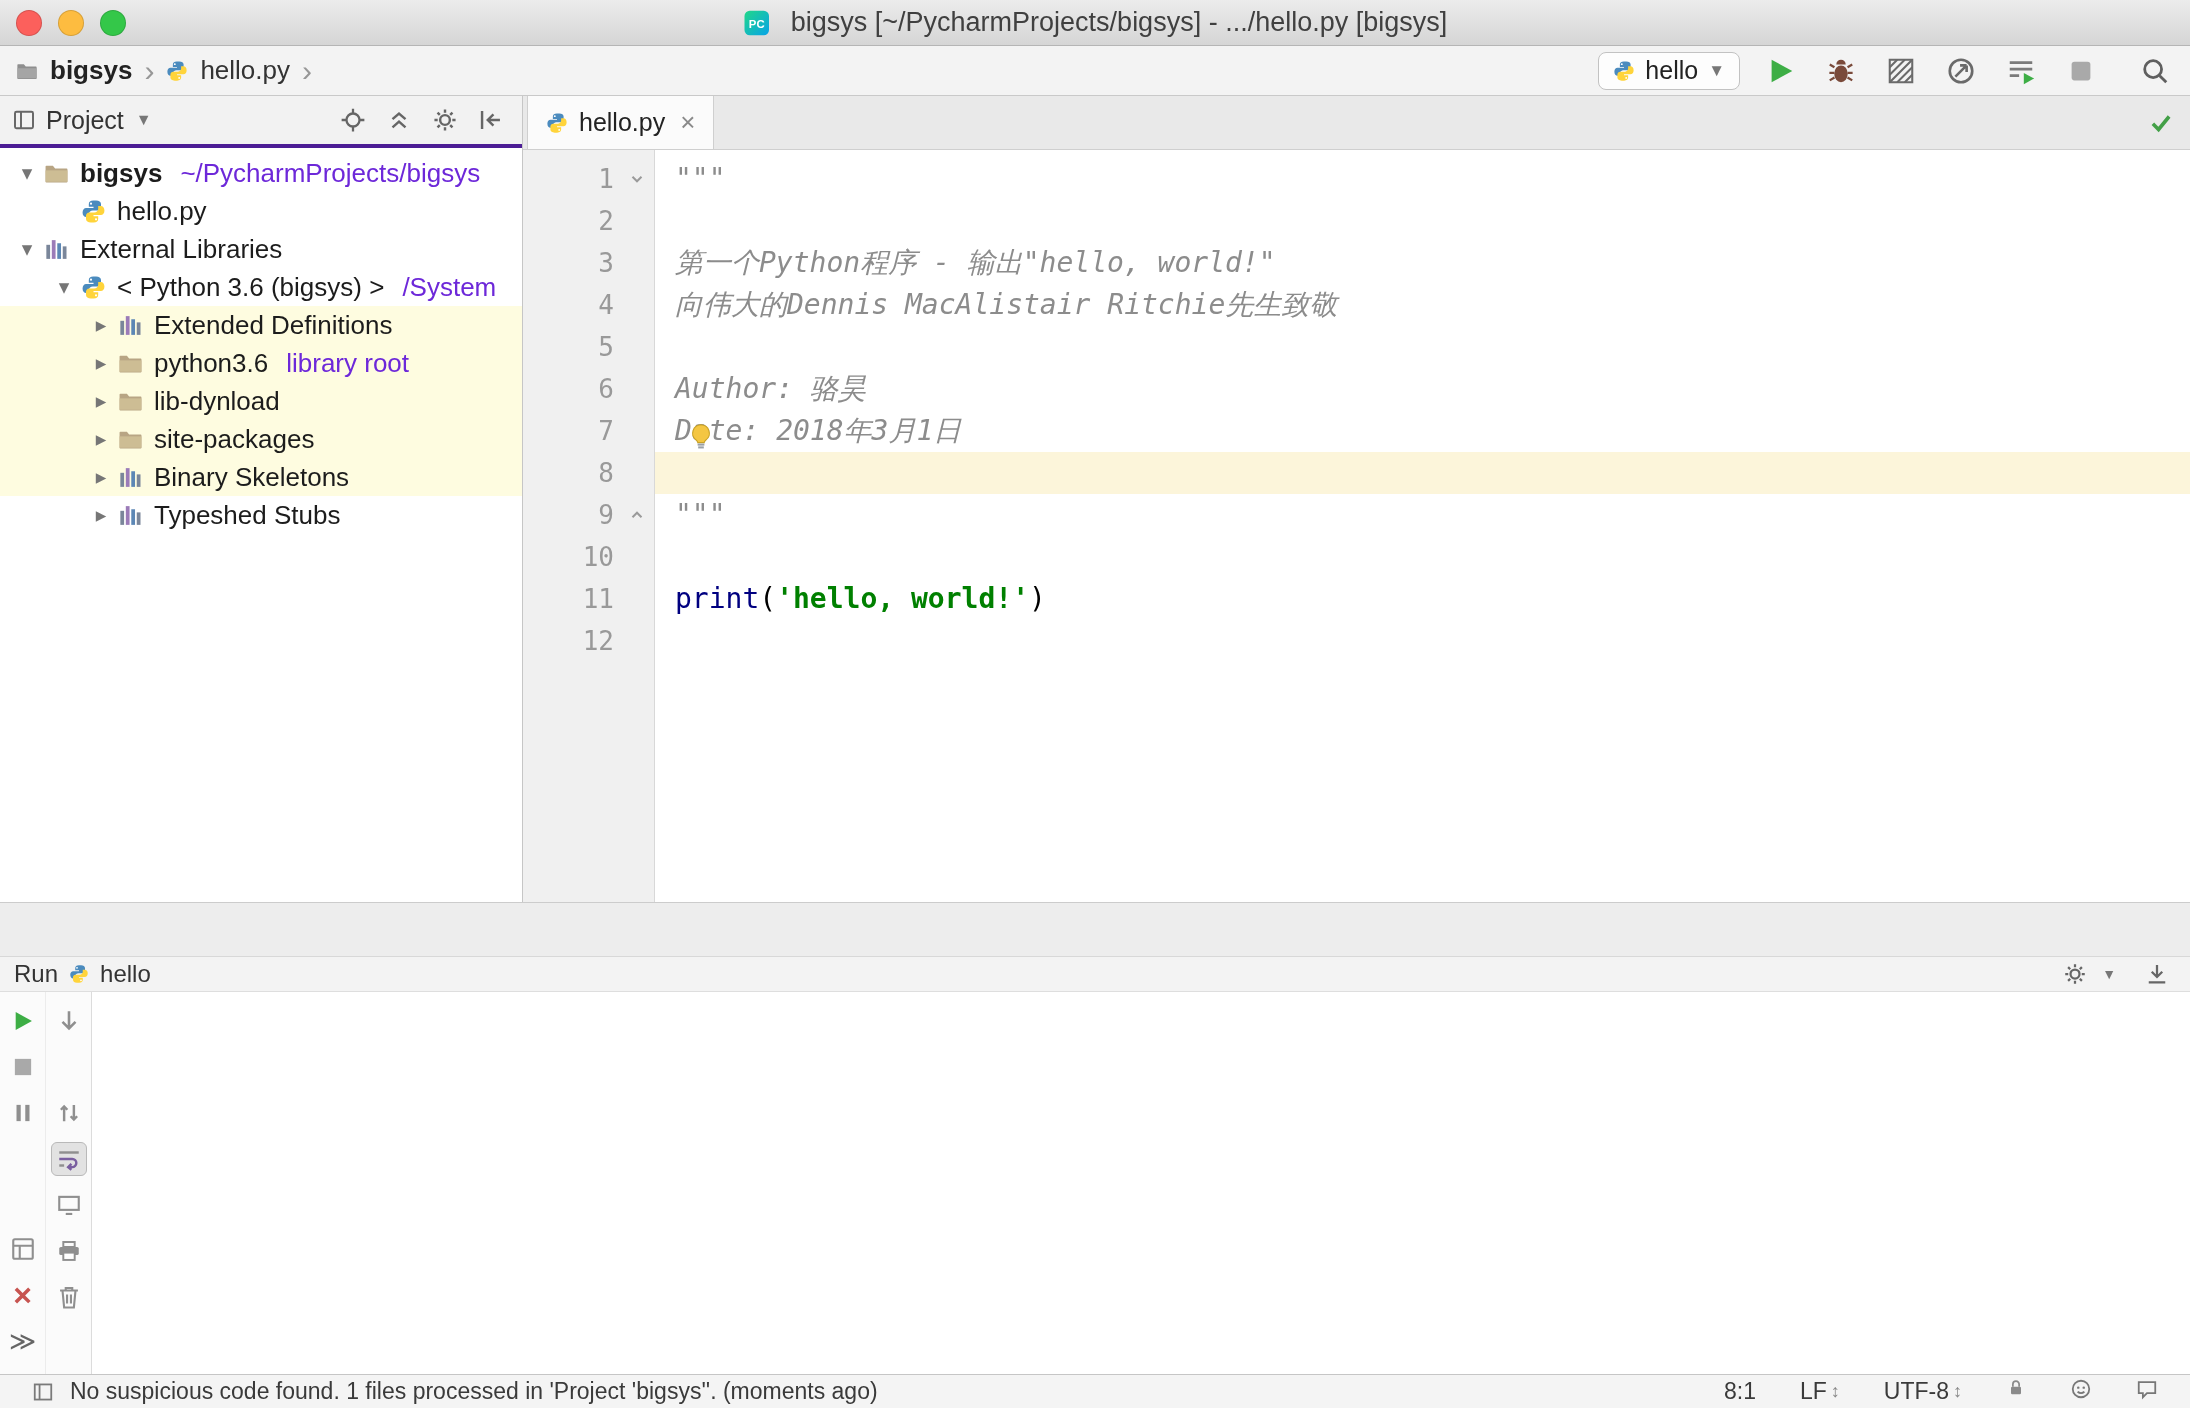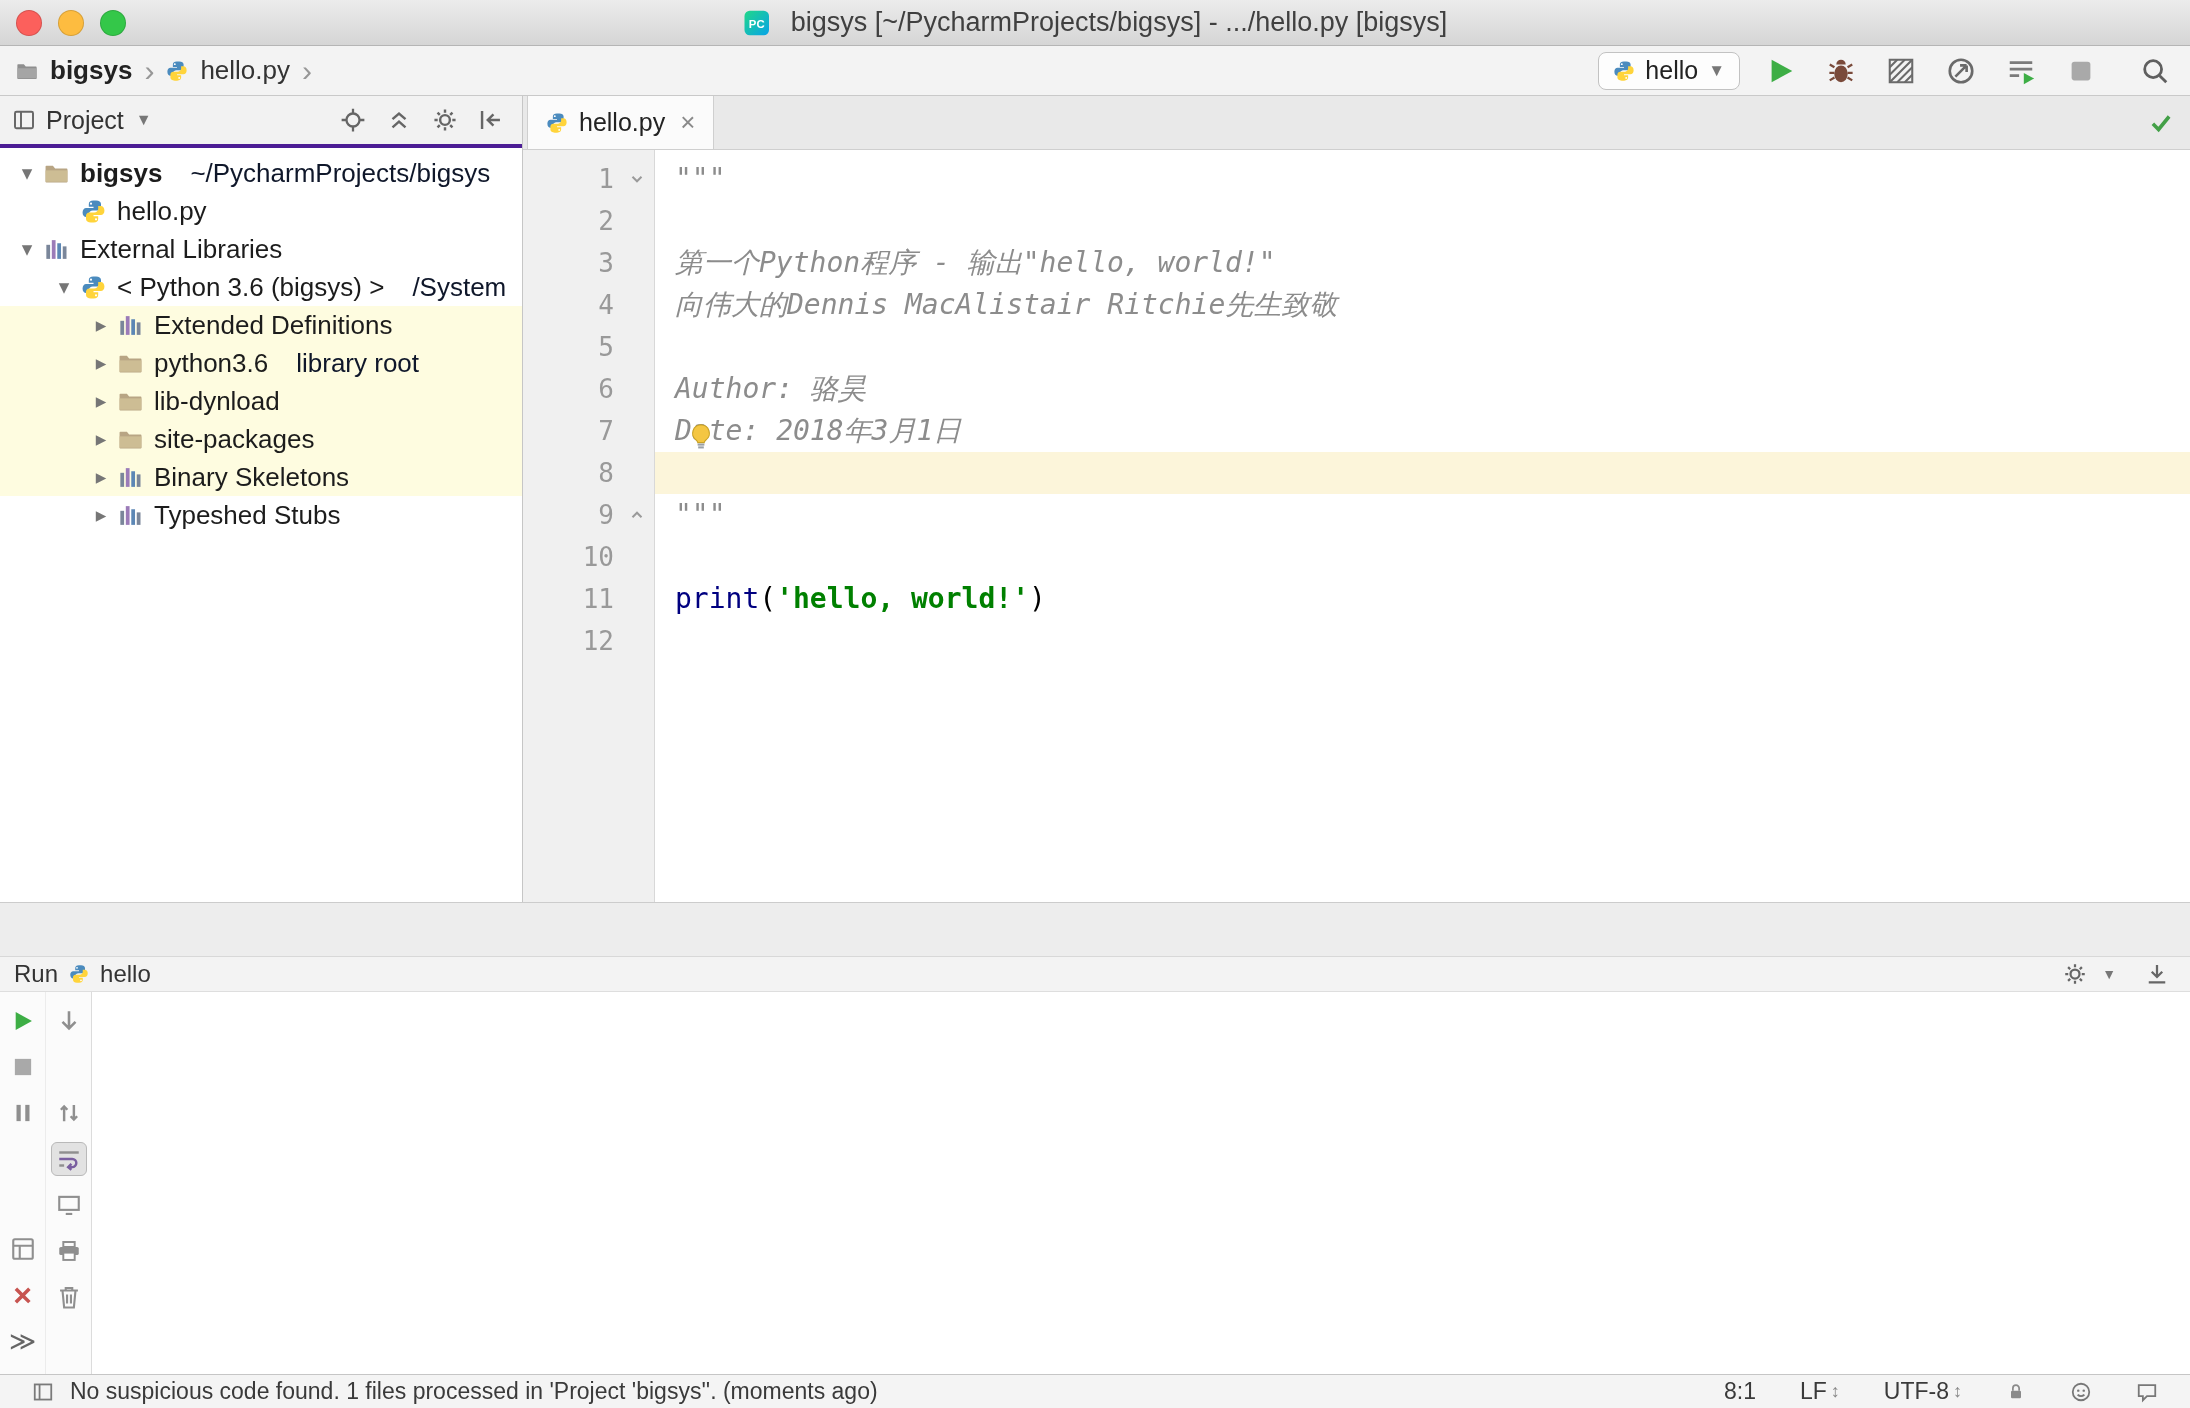--- a/index.html
+++ b/index.html
@@ -43,21 +43,21 @@
     display:flex; align-items:center; gap:10px; padding:0 12px; font-size:25px; color:#333; }
   .pp-header .caret { color:#777; font-size:16px; margin-left:2px; }
   .pp-actions { margin-left:auto; display:flex; align-items:center; gap:8px; }
   .tree { padding-top:6px; overflow:hidden; }
   .tree-row { height:38px; display:flex; align-items:center; white-space:nowrap; overflow:hidden; }
   .tree-row.hl { background:#FEFCE0; }
   .tree-row .arrow { width:34px; text-align:center; color:#767676; font-size:21px; flex-shrink:0; }
   .tree-row .icon { width:25px; height:25px; margin-right:11px; }
   .tree-row .lbl { color:#1c1c1c; }
   .tree-row .lbl.b { font-weight:bold; }
-  .tree-row .sfx { color:#0f172a; margin-left:28px; }
+  .tree-row .sfx { color:#6d28d9; margin-left:18px; }
 
   
   .editor { flex:1; min-width:0; display:flex; flex-direction:column; background:#fff; }
   .tab-bar { height:54px; background:#E9E9E9; border-bottom:1px solid #CFCFCF;
     display:flex; align-items:stretch; position:relative; padding-left:4px; }
   .tab { display:flex; align-items:center; gap:11px; padding:0 18px; background:#FBFBFB;
     border-left:1px solid #CFCFCF; border-right:1px solid #CFCFCF; font-size:25px; color:#222; }
   .tab-close { color:#8A8A8A; font-size:26px; margin-left:4px; cursor:default; }
   .inspect-ok { position:absolute; right:16px; top:50%; transform:translateY(-50%); }
   .editor-body { flex:1; display:flex; position:relative; overflow:hidden; }
@@ -98,21 +98,21 @@
   .glyph-more { color:#666; font-size:26px; line-height:1; }
   .console-out { flex:1; min-width:0; padding:12px 0 0 18px; font-family:"DejaVu Sans Mono", monospace;
     font-size:30px; overflow:hidden; }
   .con-line { min-height:44px; line-height:44px; white-space:pre; }
   .con-system { color:#000080; }
   .con-stdout { color:#000; }
 
   
   .statusbar { height:34px; background:#F4F4F4; border-top:1px solid #C6C6C6;
     display:flex; align-items:center; gap:16px; padding:0 32px; font-size:23px; color:#3A3A3A; }
-  .sb-right { margin-left:auto; display:flex; align-items:center; gap:44px; }
+  .sb-right { margin-left:auto; display:flex; align-items:flex-start; gap:44px; }
   .sb-item { display:flex; align-items:center; gap:4px; white-space:nowrap; }
   .updn { color:#888; font-size:18px; }
 </style>
 </head>
 <body>
 
 <div class="titlebar">
   <div class="traffic">
     <span class="light red"></span>
     <span class="light yellow"></span>

